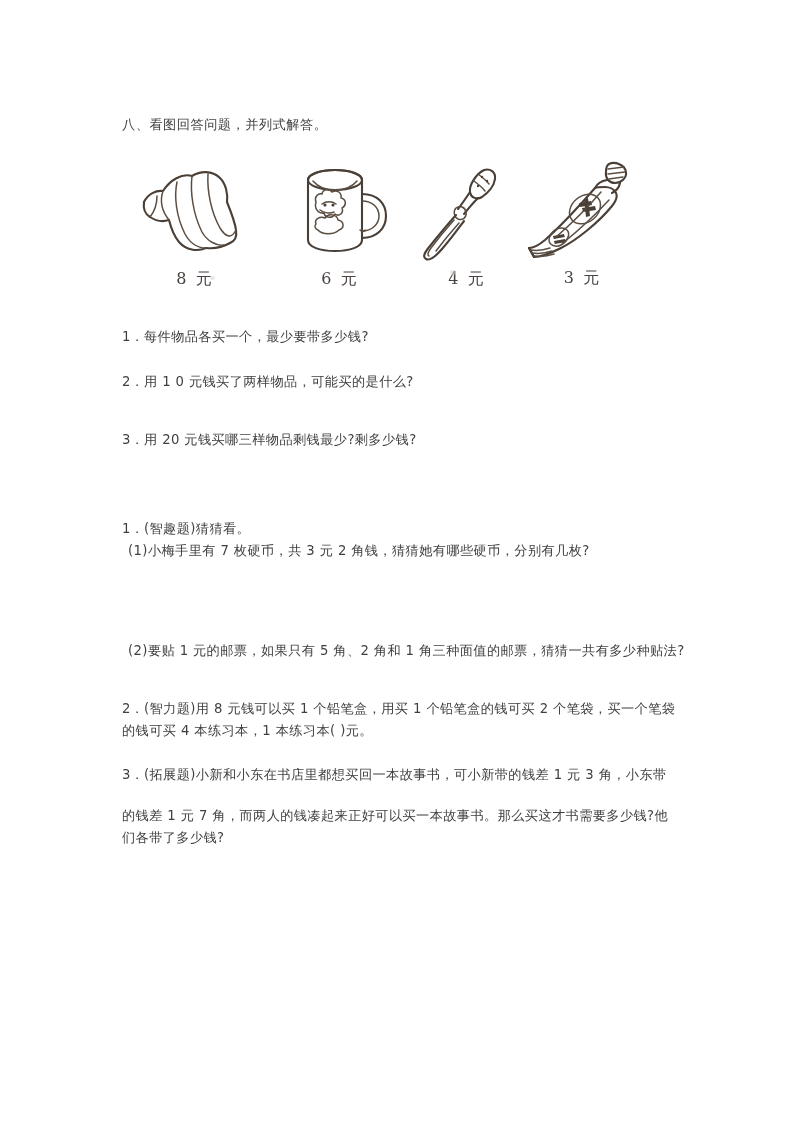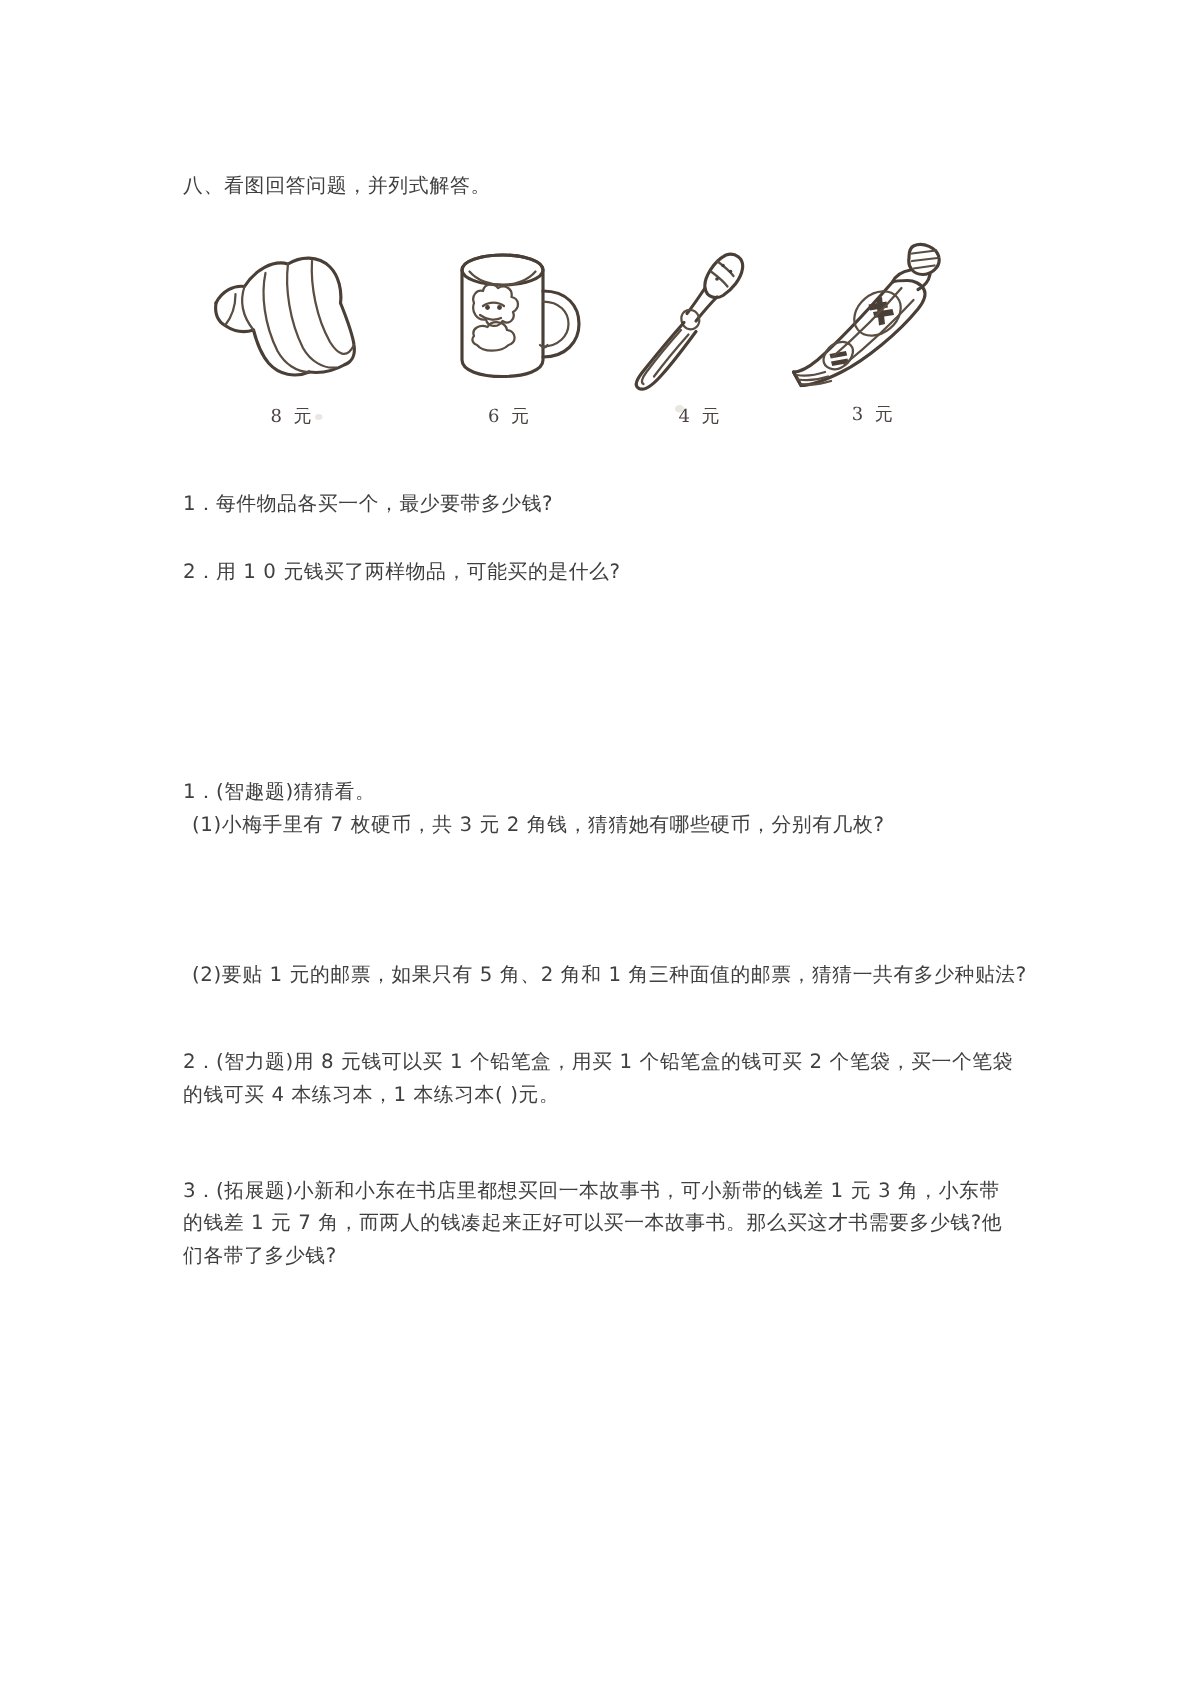--- a/index.html
+++ b/index.html
@@ -55,21 +55,21 @@
     height: 150px;
   }
   .item {
     position: absolute;
     text-align: center;
   }
   .item .art {
     display: block;
   }
   .price {
-    font-size: 12px;
+    font-size: 16px;
     color: #4a4340;
     letter-spacing: 2px;
     font-family: "DejaVu Serif", "Liberation Serif", serif;
     text-align: center;
     margin-top: 2px;
   }
 
   .art svg { display:block; }
   .stroke {
     fill: none;
@@ -232,34 +232,37 @@
   </div>
 
   <div class="ln" style="left:122px; top:307px;margin-top:19px;">
     <span class="qnum">1．</span><span>每件物品各买一个，最少要带多少钱?</span>
   </div>
 
   <div class="ln" style="left:122px; top:371px;">
     <span class="qnum">2．</span><span>用 1 0 元钱买了两样物品，可能买的是什么?</span>
   </div>
 
+  <div class="ln" style="left:122px; top:429px;">
+    <span class="qnum">3．</span><span>用 20 元钱买哪三样物品剩钱最少?剩多少钱?</span>
+  </div>
 
 
   <div class="ln" style="left:122px; top:518px;">
     <span class="qnum">1．</span><span>(智趣题)猜猜看。</span>
   </div>
 
   <div class="ln" style="left:128px; top:540px;">(1)小梅手里有 7 枚硬币，共 3 元 2 角钱，猜猜她有哪些硬币，分别有几枚?</div>
 
   <div class="ln" style="left:128px; top:608px;margin-top:32px;">(2)要贴 1 元的邮票，如果只有 5 角、2 角和 1 角三种面值的邮票，猜猜一共有多少种贴法?</div>
 
   <div class="ln" style="left:122px; top:698px;">
     <span class="qnum">2．</span><span>(智力题)用 8 元钱可以买 1 个铅笔盒，用买 1 个铅笔盒的钱可买 2 个笔袋，买一个笔袋</span>
   </div>
   <div class="ln" style="left:122px; top:720px;">的钱可买 4 本练习本，1 本练习本(    )元。</div>
 
-  <div class="ln" style="left:122px; top:784px;">
+  <div class="ln" style="left:122px; top:764px;">
     <span class="qnum">3．</span><span>(拓展题)小新和小东在书店里都想买回一本故事书，可小新带的钱差 1 元 3 角，小东带</span>
   </div>
   <div class="ln" style="left:122px; top:805px;">的钱差 1 元 7 角，而两人的钱凑起来正好可以买一本故事书。那么买这才书需要多少钱?他</div>
   <div class="ln" style="left:122px; top:827px;">们各带了多少钱?</div>
 
 </div>
 
 </body></html>

